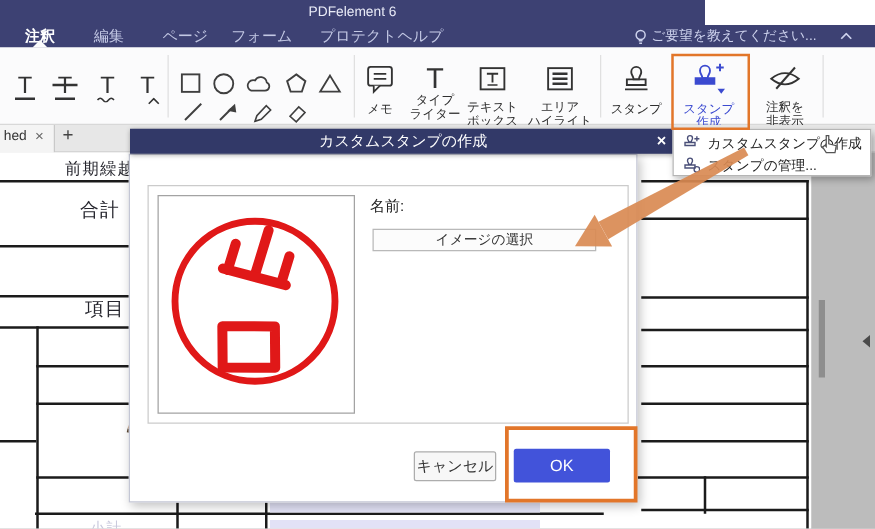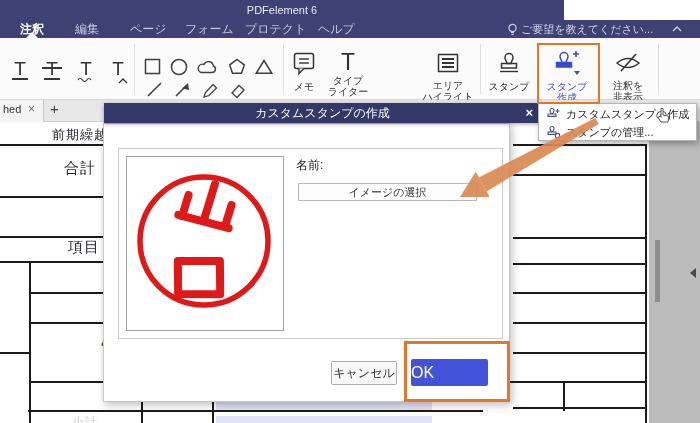--- a/index.html
+++ b/index.html
@@ -44,21 +44,21 @@
   .groupbox{left:118px;top:148px;width:383px;height:189px;border:1px solid #cbcbcb;z-index:3;}
   .preview{left:126px;top:156px;width:156px;height:173px;border:1px solid #a3a3a3;background:#fff;z-index:3;}
   .name-label{left:296px;top:157px;font-size:12px;color:#222;z-index:3;}
   .name-input{left:353px;top:150px;width:124px;height:22px;border:1px solid #3c4ba0;background:#fff;z-index:3;padding:3px 0 0 3px;box-sizing:border-box;}
   .sel-chip{background:#3196e8;color:#fff;font-size:11px;padding:0 1px;line-height:13px;display:inline-block;}
   .select-img-btn{left:298px;top:183px;width:179px;height:18px;border:1px solid #b9b9b9;background:#fcfcfc;z-index:3;
      font-size:11px;color:#333;text-align:center;line-height:17px;box-sizing:border-box;}
   .btn-cancel{left:331px;top:361px;width:66px;height:24px;background:#f7f7f7;border:1px solid #adadad;border-radius:2px;z-index:3;
      font-size:12px;color:#333;text-align:center;line-height:22px;box-sizing:border-box;}
   .btn-ok{left:411px;top:359px;width:77px;height:27px;background:#4253da;border-radius:2px;z-index:3;
-     font-size:16px;color:#fff;line-height:27px;}
+     font-size:13px;color:#fff;text-align:center;line-height:27px;}
   .orange-box{border:3px solid #e2762a;z-index:6;}
   .orange-box-toolbar{left:537px;top:43px;width:59px;height:57px;border-width:2px;}
   .orange-box-ok{left:404px;top:341px;width:100px;height:55px;}
   
   .dropdown{left:538px;top:103px;width:159px;height:38px;background:#fff;border:1px solid #b5b5b5;box-sizing:border-box;z-index:5;box-shadow:2px 3px 6px rgba(0,0,0,.3);}
   .dd-item{position:absolute;left:0;width:157px;height:18px;display:flex;align-items:center;}
   .dd-icon{margin:0 6px 0 7px;flex:0 0 auto;}
   .dd-label{font-size:11px;color:#222;white-space:nowrap;}
   .overlay{z-index:7;pointer-events:none;}
 </style>
@@ -72,21 +72,21 @@
     <div class="abs win-ctl" style="left:640px;">–</div>
     <div class="abs win-ctl" style="left:661px;font-size:11px;">□</div>
     <div class="abs win-ctl" style="left:682px;">×</div>
   </div>
 
   <div class="abs menubar"></div>
   <div class="abs menu-item active" style="left:20px;">注釈</div>
   <div class="abs menu-item" style="left:75px;">編集</div>
   <div class="abs menu-item" style="left:130px;">ページ</div>
   <div class="abs menu-item" style="left:185px;">フォーム</div>
-  <div class="abs menu-item" style="left:245px;">プロテクト</div>
+  <div class="abs menu-item" style="left:256px;">プロテクト</div>
   <div class="abs menu-item" style="left:318px;text-align:center;">ヘルプ</div>
   <div class="abs menu-pointer" style="left:26px;"></div>
   <svg class="abs" style="left:507px;top:23px;" width="11" height="13">
     <circle cx="5.5" cy="5" r="3.6" fill="none" stroke="#ccd1ec" stroke-width="1.2"></circle>
     <line x1="4" y1="9.5" x2="7" y2="9.5" stroke="#ccd1ec" stroke-width="1.2"></line>
     <line x1="4.4" y1="11.5" x2="6.6" y2="11.5" stroke="#ccd1ec" stroke-width="1.2"></line>
   </svg>
   <div class="abs feedback" style="left:521px;">ご要望を教えてください...</div>
   <svg class="abs" style="left:672px;top:26px;" width="10" height="6">
     <polyline points="1,5 5,1 9,5" fill="none" stroke="#ccd1ec" stroke-width="1.4"></polyline>
@@ -153,20 +153,30 @@
       <line x1="8" y1="9" x2="18" y2="9" stroke="#333" stroke-width="1.4"></line>
       <line x1="8" y1="13" x2="18" y2="13" stroke="#333" stroke-width="1.4"></line>
       <path d="M8,18.5 v5 l5,-5" fill="#fbfbfc" stroke="#333" stroke-width="1.4"></path>
     </svg>
     <div class="tlabel">メモ</div>
   </div>
   <div class="abs tbtn" style="left:322px;top:50px;width:52px;">
     <div style="font-size:23px;line-height:25px;color:#333;">T</div>
     <div class="tlabel">タイプ</div>
     <div class="tlabel">ライター</div>
+  </div>
+  <div class="abs tbtn" style="left:366px;top:50px;width:56px;">
+    <svg width="26" height="26">
+      <rect x="3.5" y="4.5" width="19" height="17" fill="none" stroke="#333" stroke-width="1.5"></rect>
+      <line x1="8.5" y1="9" x2="17.5" y2="9" stroke="#333" stroke-width="1.5"></line>
+      <line x1="13" y1="9" x2="13" y2="16" stroke="#333" stroke-width="1.5"></line>
+      <line x1="9" y1="18" x2="17" y2="18" stroke="#333" stroke-width="1.3"></line>
+    </svg>
+    <div class="tlabel">テキスト</div>
+    <div class="tlabel">ボックス</div>
   </div>
   <div class="abs tbtn" style="left:418px;top:50px;width:60px;">
     <svg width="26" height="26">
       <rect x="3.5" y="4.5" width="19" height="17" fill="none" stroke="#333" stroke-width="1.5"></rect>
       <line x1="7" y1="9" x2="19" y2="9" stroke="#333" stroke-width="2"></line>
       <line x1="7" y1="13" x2="19" y2="13" stroke="#333" stroke-width="2"></line>
       <line x1="7" y1="17" x2="19" y2="17" stroke="#333" stroke-width="2"></line>
     </svg>
     <div class="tlabel">エリア</div>
     <div class="tlabel">ハイライト</div>

